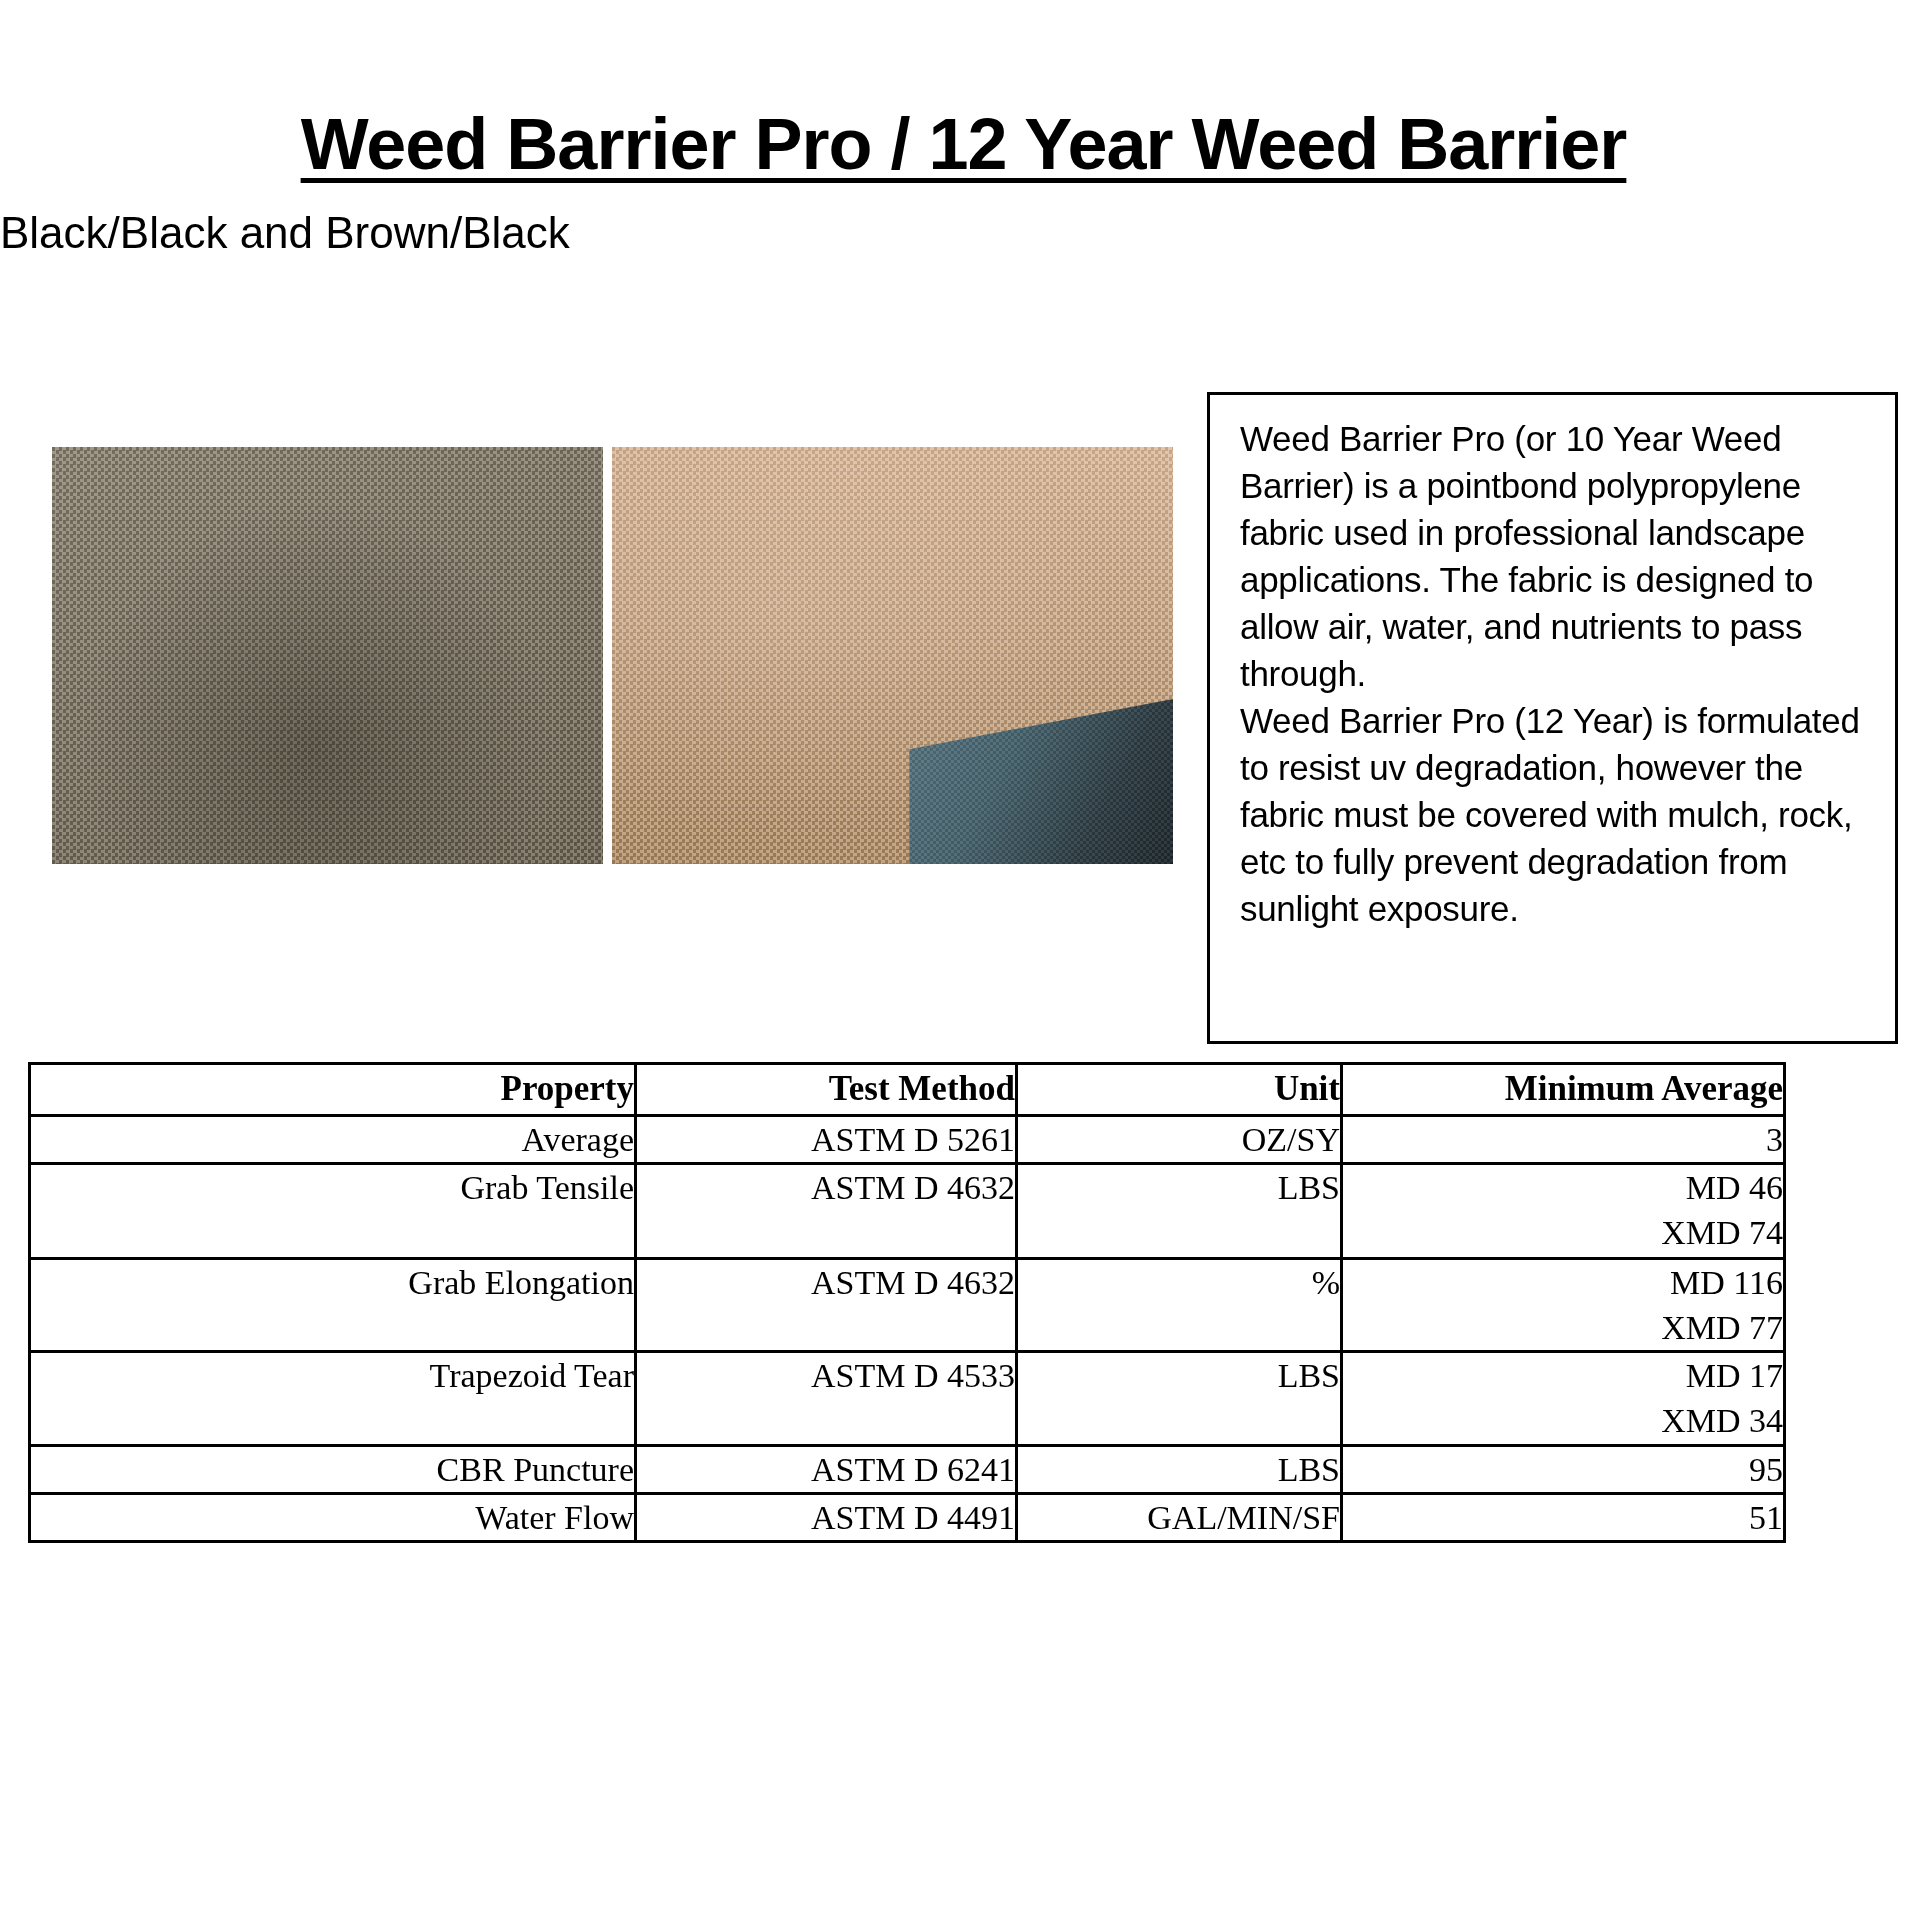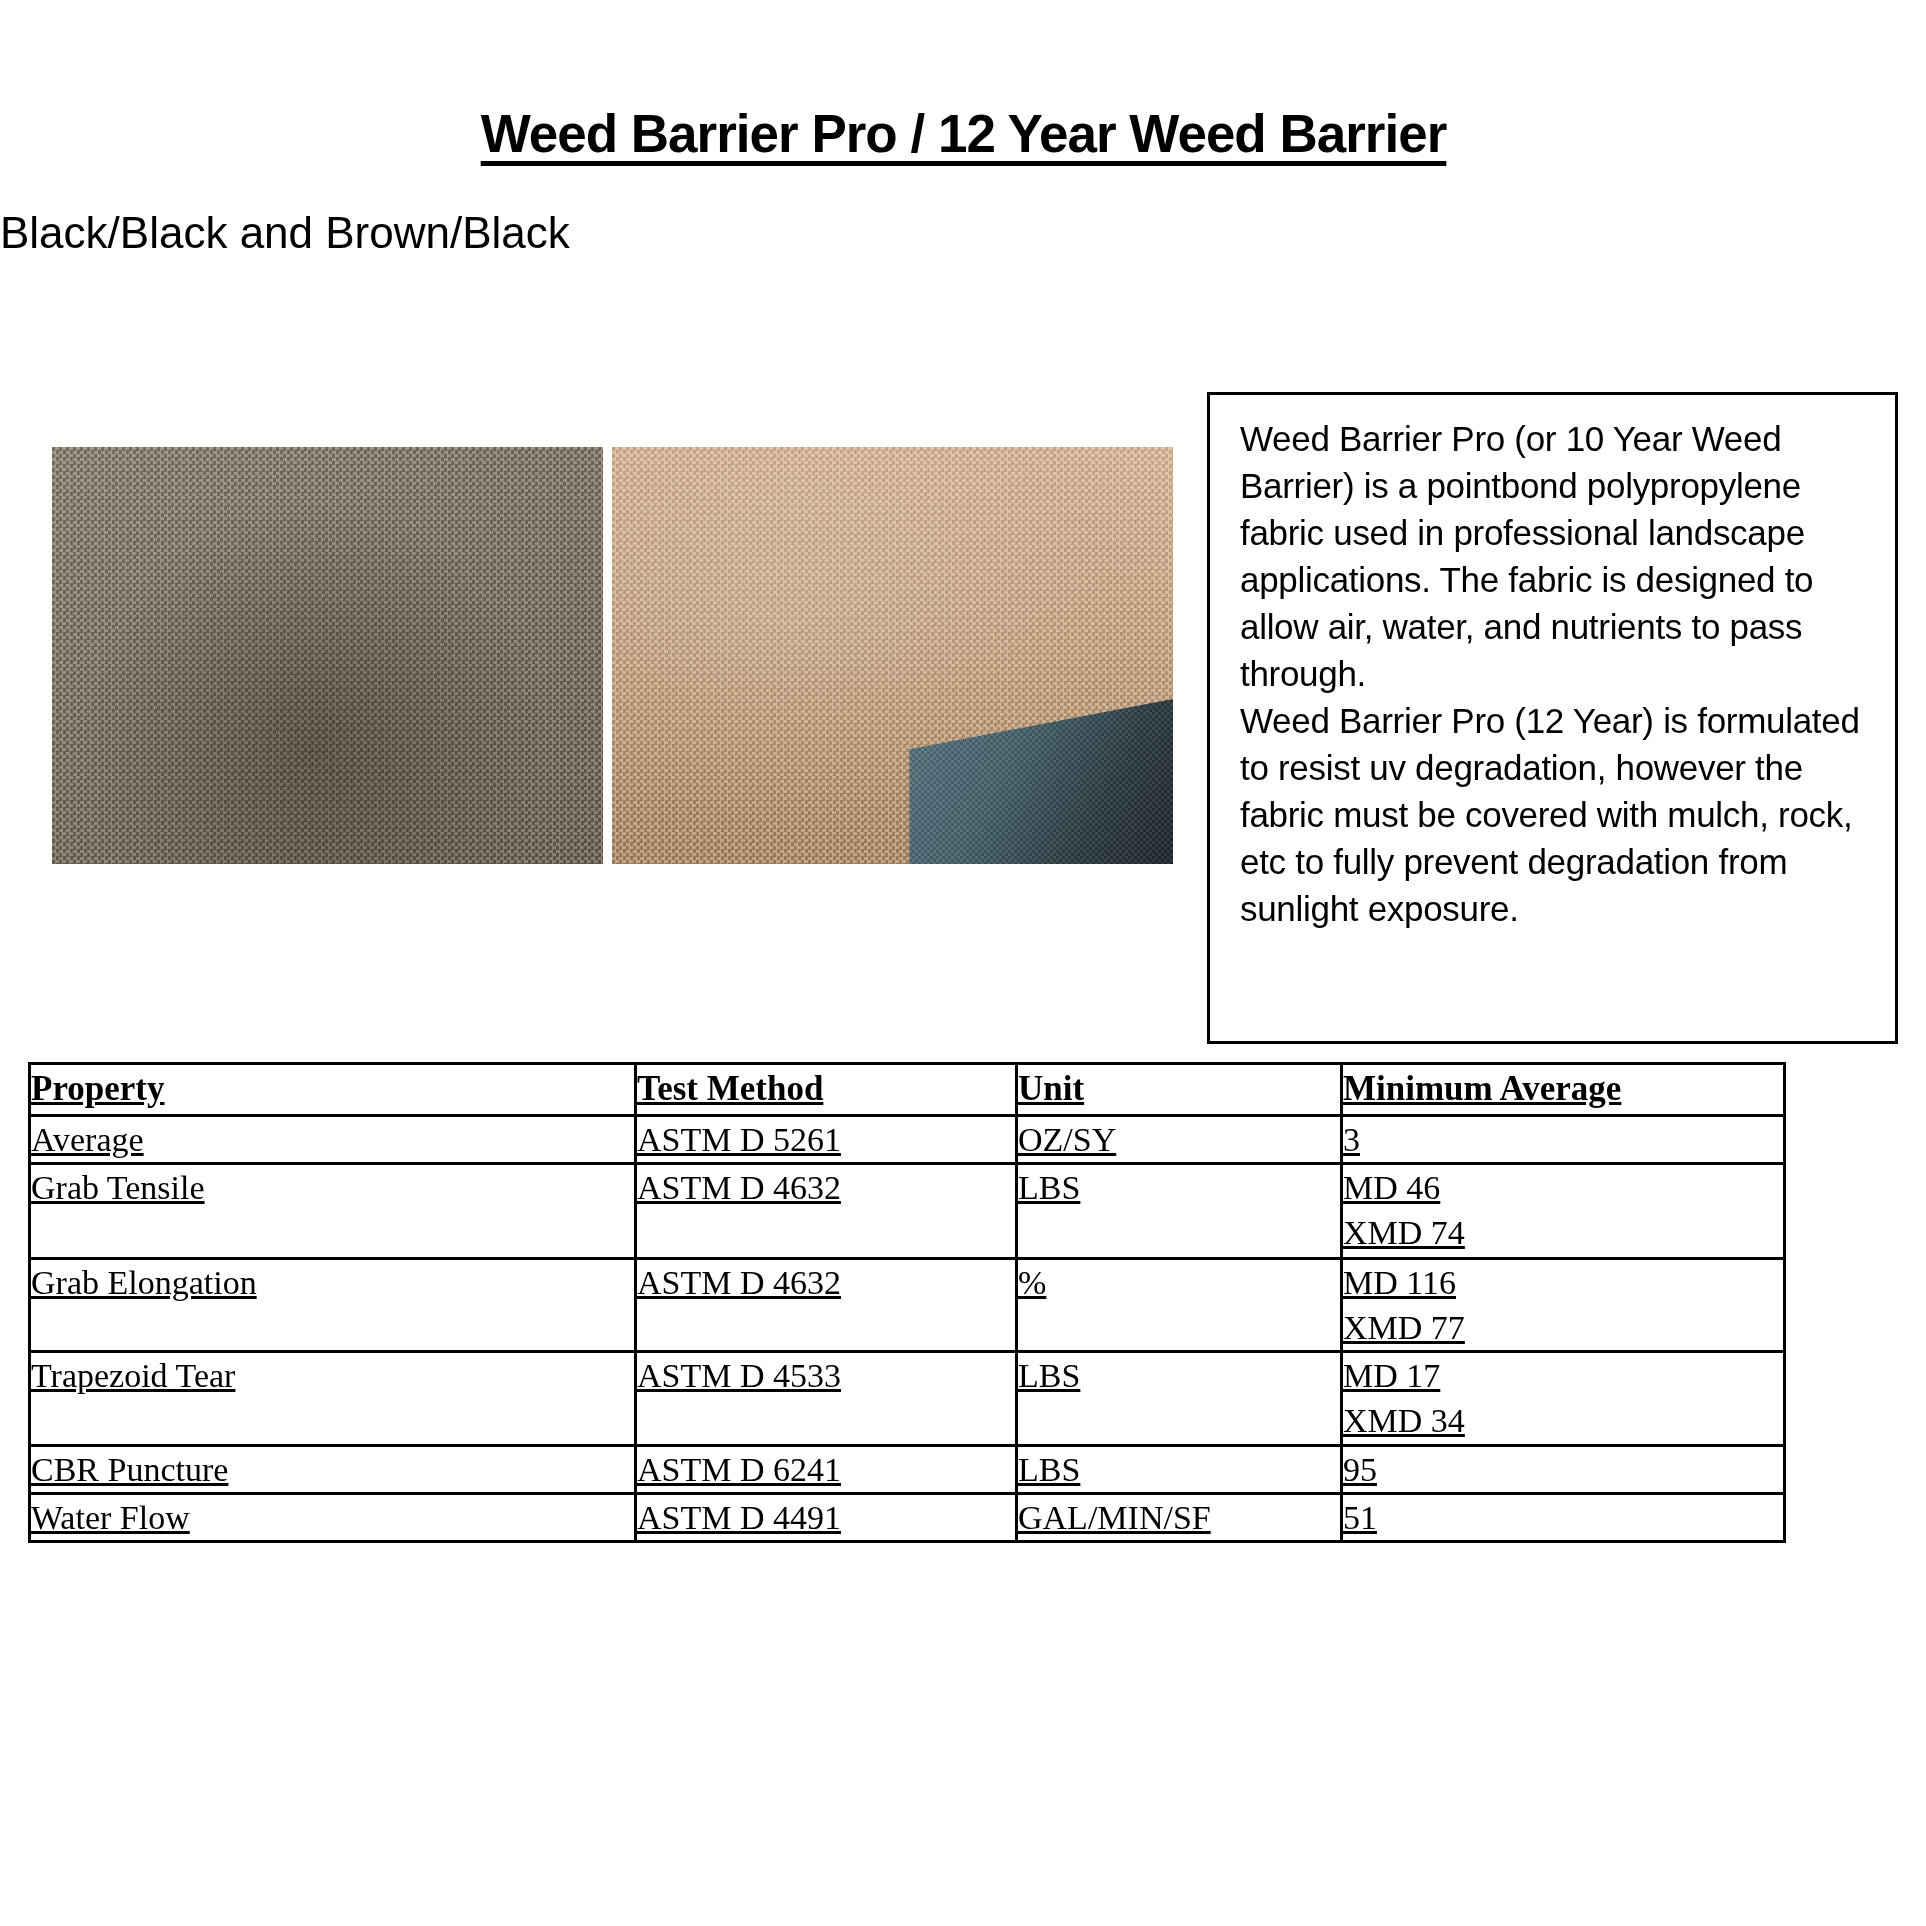--- a/index.html
+++ b/index.html
@@ -7,21 +7,21 @@
     position:relative;
     width:1927px;height:1927px;
     background:#ffffff;
     font-family:"Liberation Sans",sans-serif;
     color:#000;
     overflow:hidden;
   }
   .doc-title{
     position:absolute;top:103px;left:0;width:100%;
     text-align:center;
-    font-size:53px;font-weight:bold;letter-spacing:-1px;
+    font-size:72px;font-weight:bold;letter-spacing:-1px;
     text-decoration:underline;
     text-decoration-thickness:5px;
     text-underline-offset:9px;
     font-family:"Liberation Sans","DejaVu Sans",sans-serif;
   }
   .doc-subtitle{
     position:absolute;top:208px;left:0;width:100%;
     text-align:left;
     font-size:44px;font-weight:normal;
   }
@@ -63,26 +63,25 @@
   
   .spec-table{
     position:absolute;left:28px;top:1062px;width:1754px;
     border-collapse:collapse;
     table-layout:fixed;
     font-family:"Liberation Serif","DejaVu Serif",serif;
     font-size:34px;
   }
   .spec-table th,.spec-table td{
     border:3px solid #000;
-    text-align:left;
+    text-align:right;
     vertical-align:top;
     padding:0;
     line-height:45px;
     white-space:pre-line;
-    text-decoration:underline;
   }
   .spec-table th{
     font-weight:bold;font-size:35px;line-height:48px;height:49px;
   }
   .spec-table tbody tr{height:45px;}
   .spec-table tbody tr:nth-child(2){height:95px;}
   .spec-table tbody tr:nth-child(3){height:93px;}
   .spec-table tbody tr:nth-child(4){height:94px;}
   .spec-table tbody tr:nth-child(5){height:48px;}
   .spec-table tbody tr:nth-child(6){height:48px;}

